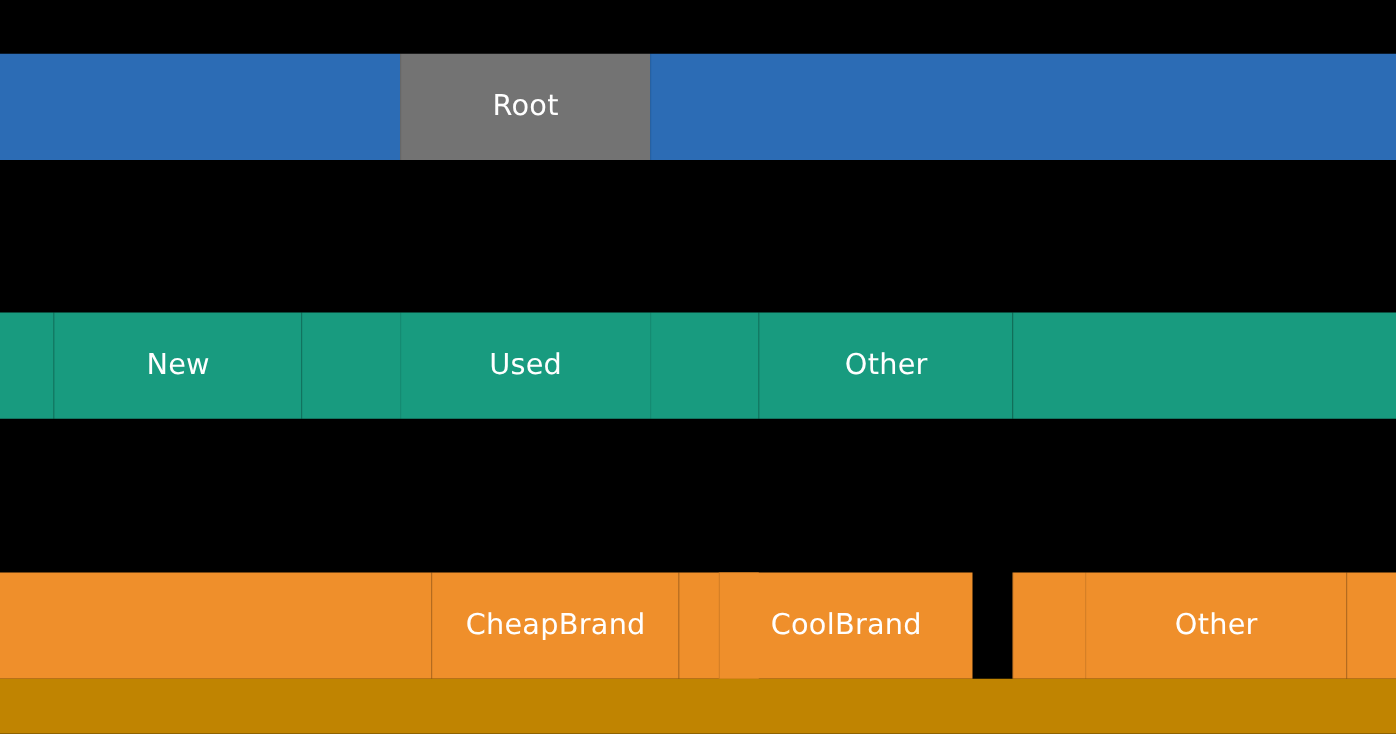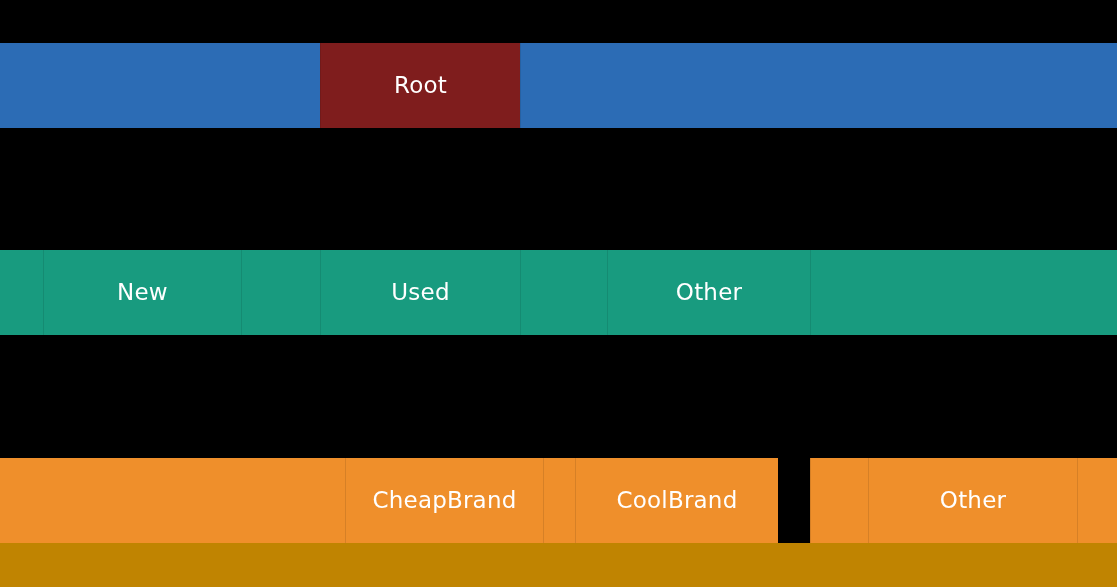--- a/index.html
+++ b/index.html
@@ -46,21 +46,21 @@
   .node + .node {
     border-left: 1px solid rgba(0,0,0,0.10);
   }
 </style>
 </head>
 <body>
 
 <div id="chart" style="background: rgb(0, 0, 0);">
     <div class="level" style="top: 43px; height: 85px;">
       <div class="node" style="left: 0px; width: 320px; background: rgb(44, 108, 181);"></div>
-      <div class="node" style="left: 320px; width: 200px; background: #7f1d1d;">
+      <div class="node" style="left: 320px; width: 200px; background: #737373;">
         <span class="node-label">Root</span>
       </div>
       <div class="node" style="left: 520px; width: 597px; background: rgb(44, 108, 181);"></div>
     </div>
     <div class="level" style="top: 250px; height: 85px;">
       <div class="node" style="left: 0px; width: 43px; background: rgb(24, 155, 127);"></div>
       <div class="node" style="left: 43px; width: 198px; background: rgb(24, 155, 127);">
         <span class="node-label">New</span>
       </div>
       <div class="node" style="left: 241px; width: 79px; background: rgb(24, 155, 127);"></div>

